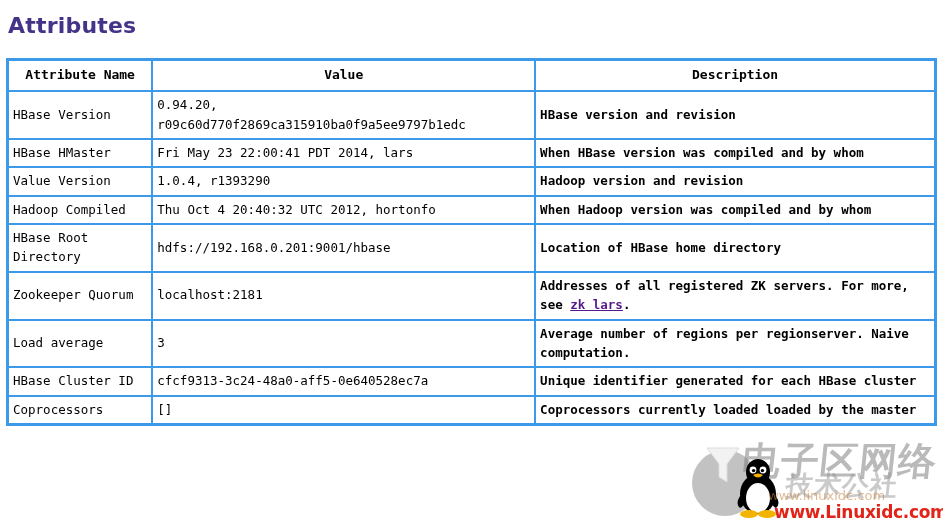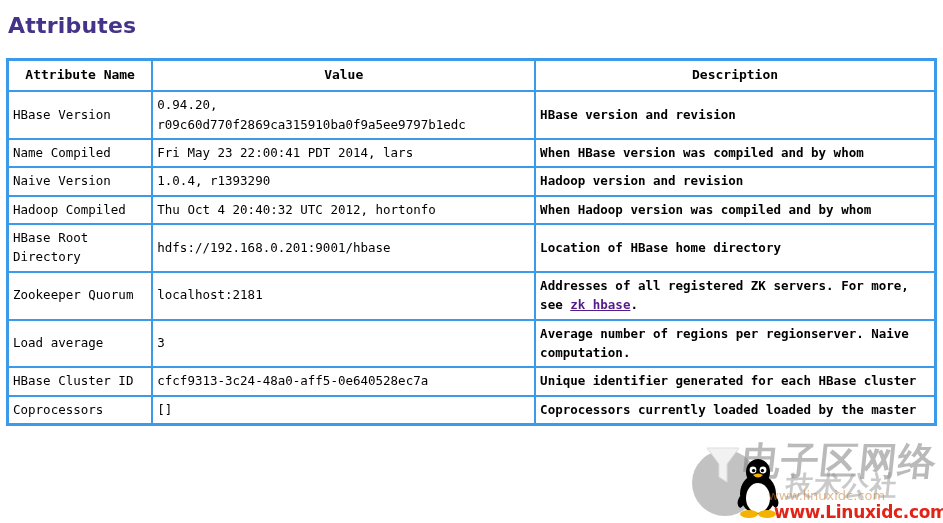--- a/index.html
+++ b/index.html
@@ -191,47 +191,47 @@
       <tr>
         <td class="cell-name">HBase Version</td>
         <td class="cell-value">
           <span class="val-line">0.94.20,</span>
           <span class="val-line">r09c60d770f2869ca315910ba0f9a5ee9797b1edc</span>
         </td>
         <td class="cell-desc">HBase version and revision</td>
       </tr>
 
       <tr>
-        <td class="cell-name">Name Compiled</td>
+        <td class="cell-name">HBase HMaster</td>
         <td class="cell-value">Fri May 23 22:00:41 PDT 2014, lars</td>
         <td class="cell-desc">When HBase version was compiled and by whom</td>
       </tr>
 
       <tr>
-        <td class="cell-name">Naive Version</td>
+        <td class="cell-name">Value Version</td>
         <td class="cell-value">1.0.4, r1393290</td>
         <td class="cell-desc">Hadoop version and revision</td>
       </tr>
 
       <tr>
         <td class="cell-name">Hadoop Compiled</td>
         <td class="cell-value">Thu Oct 4 20:40:32 UTC 2012, hortonfo</td>
         <td class="cell-desc">When Hadoop version was compiled and by whom</td>
       </tr>
 
       <tr>
         <td class="cell-name">HBase Root Directory</td>
         <td class="cell-value">hdfs://192.168.0.201:9001/hbase</td>
         <td class="cell-desc">Location of HBase home directory</td>
       </tr>
 
       <tr>
         <td class="cell-name">Zookeeper Quorum</td>
         <td class="cell-value">localhost:2181</td>
-        <td class="cell-desc"><span>Addresses of all registered ZK servers. For more, see </span><a class="zk-link" href="#">zk hbase</a><span>.</span></td>
+        <td class="cell-desc"><span>Addresses of all registered ZK servers. For more, see </span><a class="zk-link" href="#">zk lars</a><span>.</span></td>
       </tr>
 
 
 
       <tr>
         <td class="cell-name">Load average</td>
         <td class="cell-value">3</td>
         <td class="cell-desc">Average number of regions per regionserver. Naive computation.</td>
       </tr>
 

